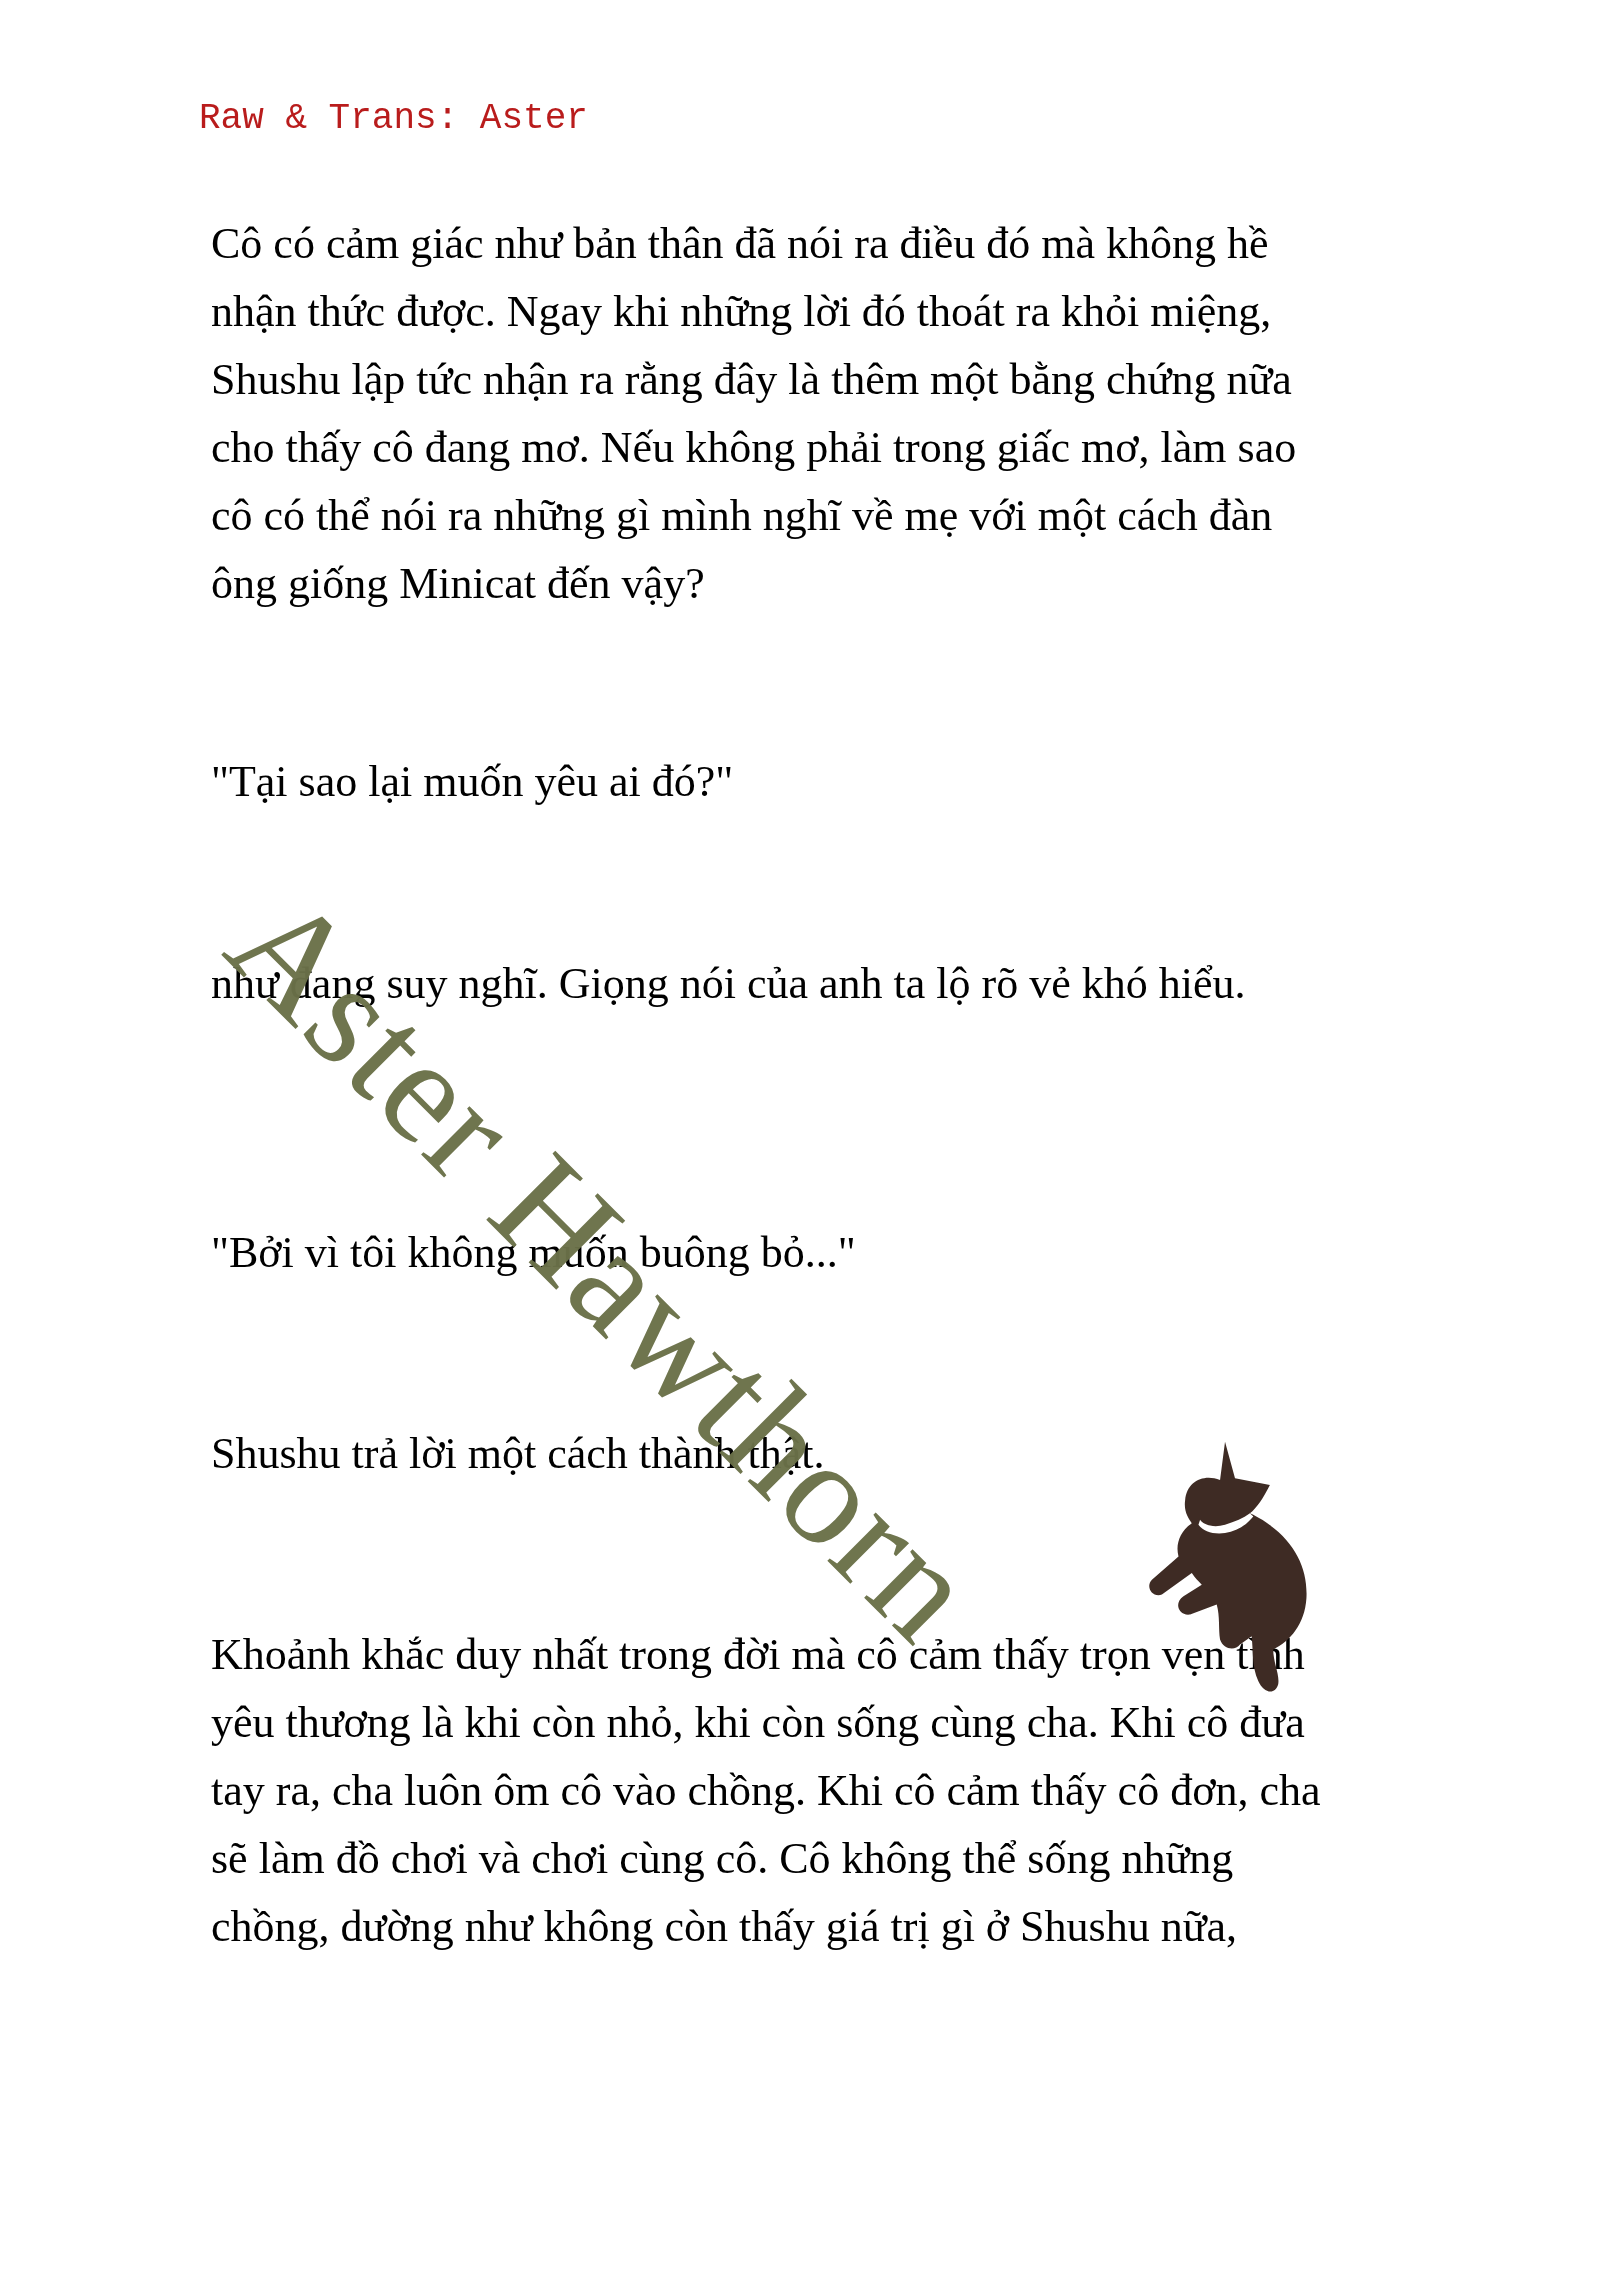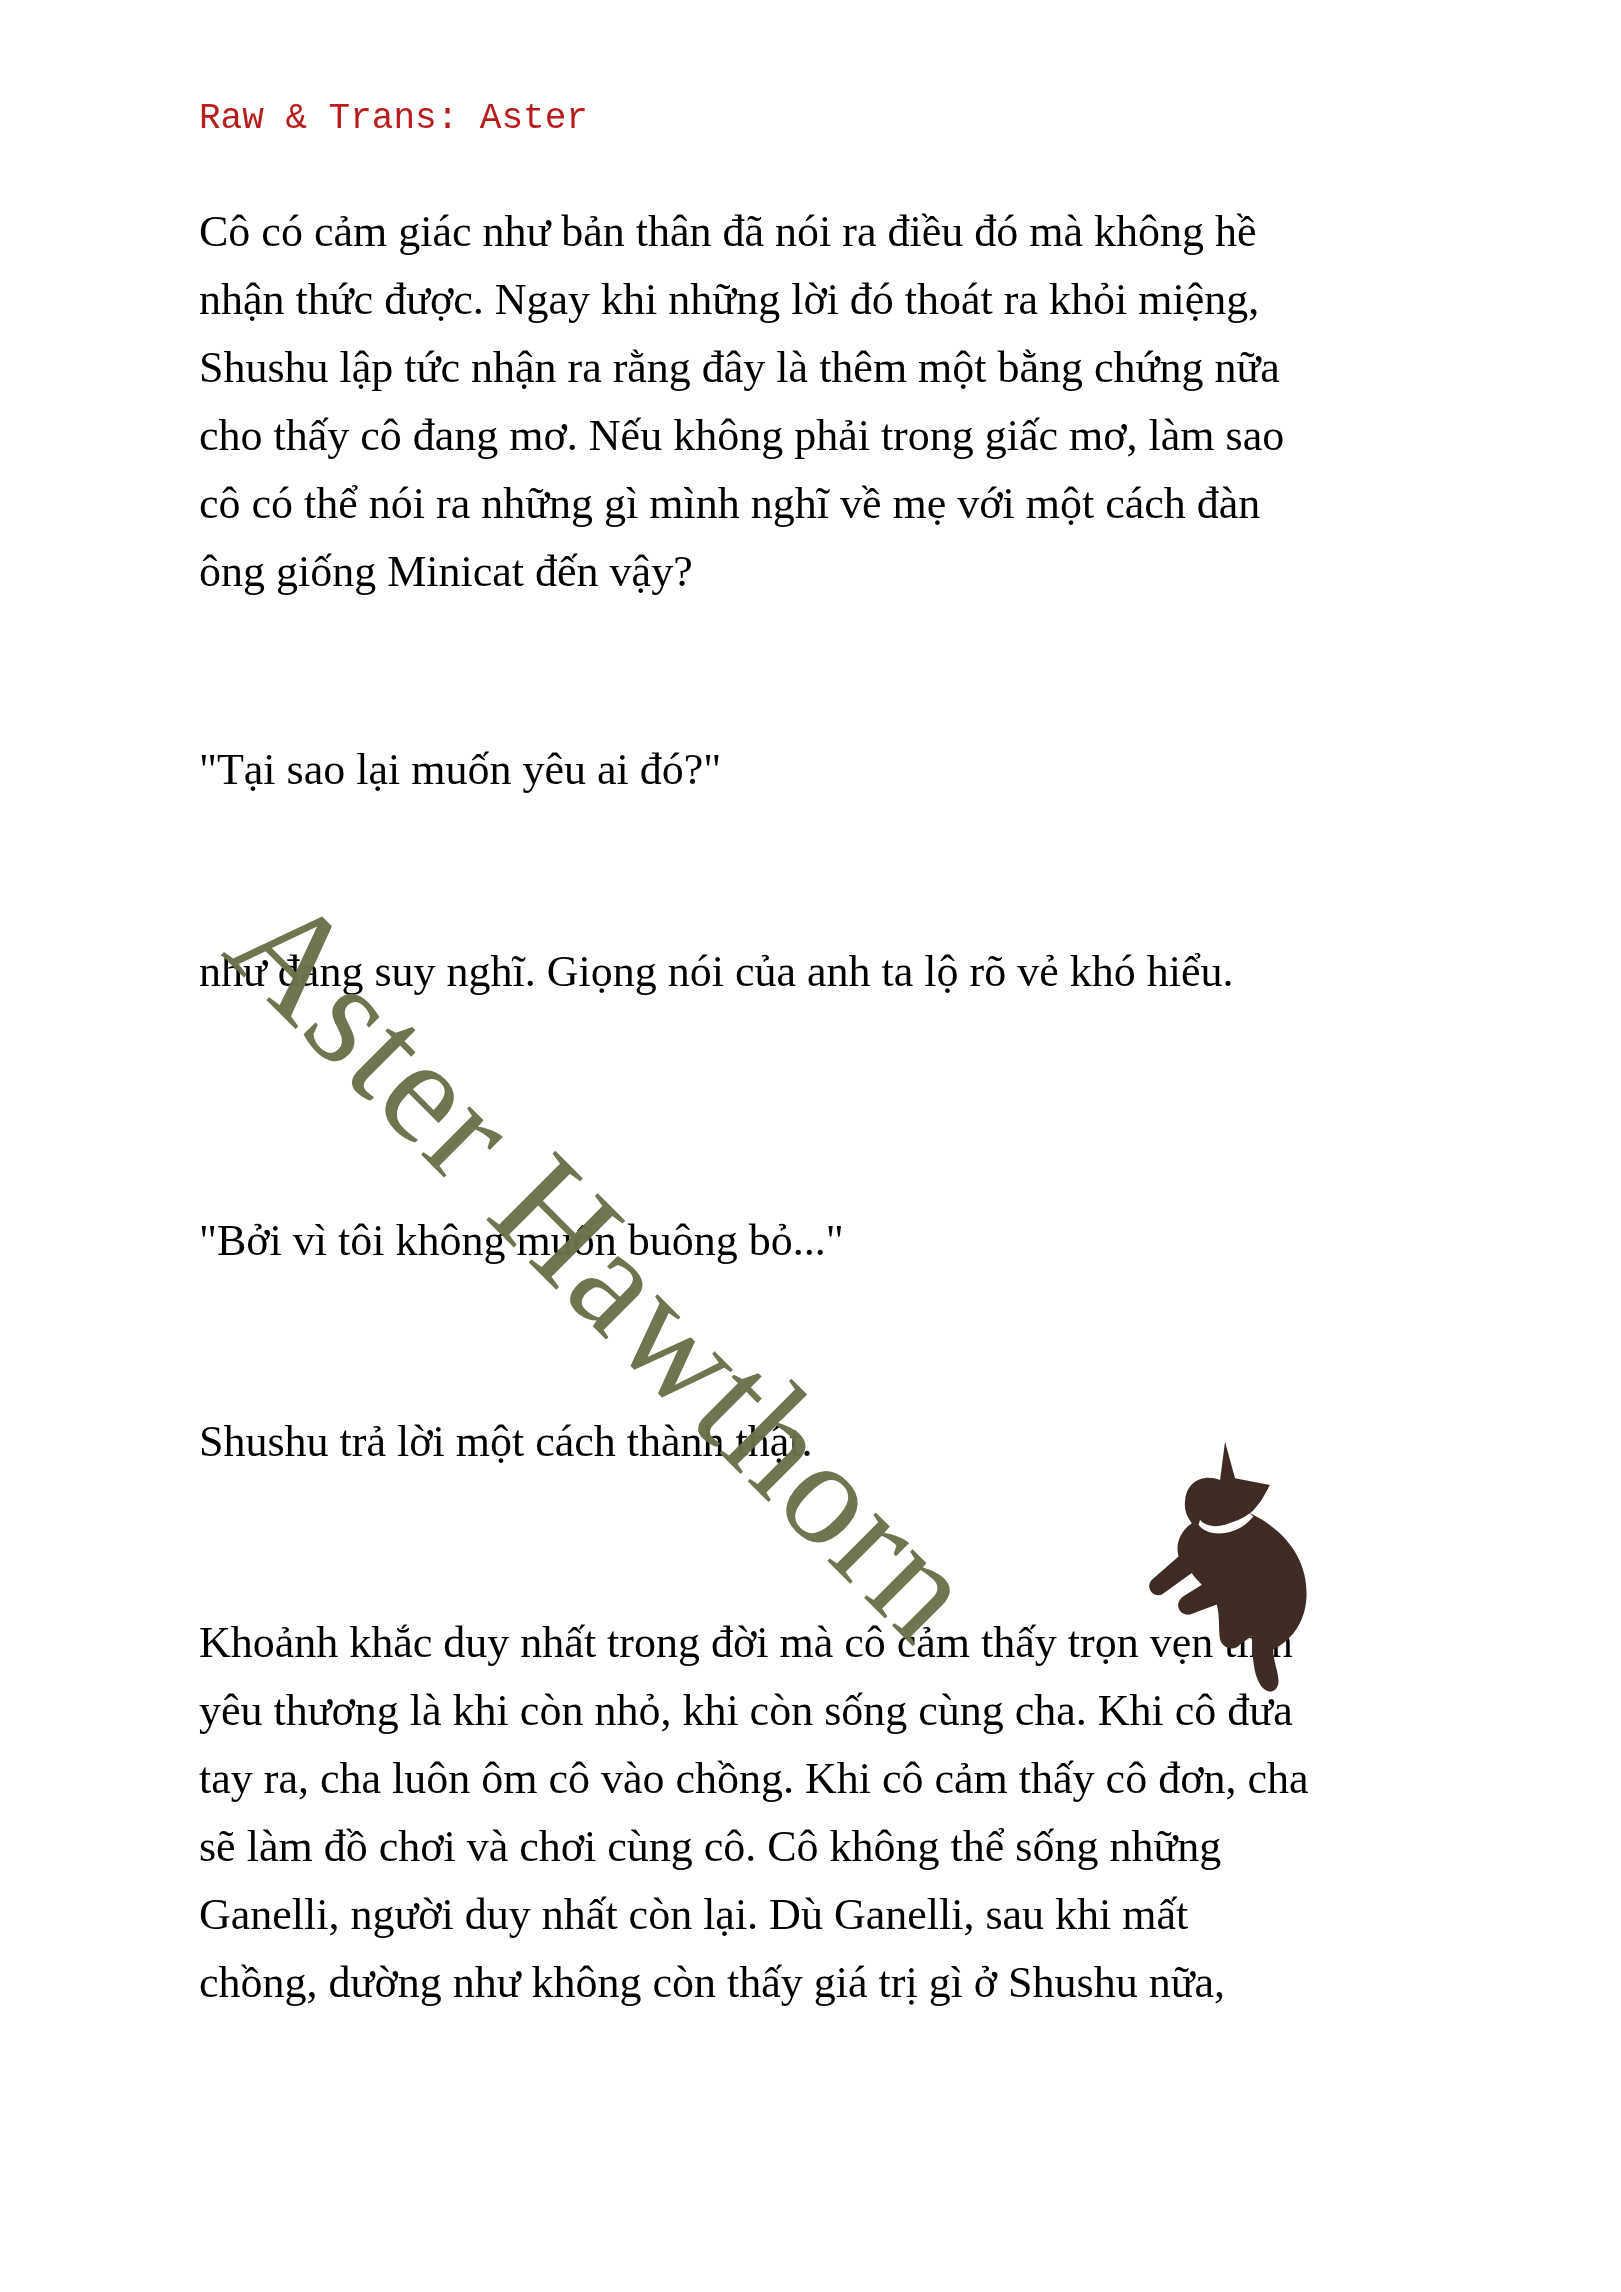--- a/index.html
+++ b/index.html
@@ -4,21 +4,21 @@
 <style>
   html, body { margin:0; padding:0; background:#ffffff; }
   body { width:1621px; height:2293px; position:relative; overflow:hidden; }
   .header {
     position:absolute; left:199px; top:98px;
     font-family:Liberation Mono, monospace; font-size:36px; color:#b91c1c;
   }
   .para {
     position:absolute; left:199px; width:1274px;
     font-family:"Liberation Serif", serif; font-size:44px; line-height:68px; color:#000;
-    margin:0; white-space:normal;
+    margin:12px; white-space:normal;
   }
   .line { display:block; white-space:nowrap; }
   .watermark {
     position:absolute; left:233px; top:941px;
     font-family:"Liberation Serif", serif; font-size:149px; color:#6b7149;
     transform-origin:0 0; transform:rotate(45deg) translate(0,-118px);
     white-space:nowrap; letter-spacing:2px; opacity:0.97;
     pointer-events:none;
   }
   .cat { position:absolute; left:1127px; top:1426px; width:216px; height:294px; }
@@ -51,21 +51,20 @@
 
 <div class="para" style="top:1408px;">
   <span class="line">Shushu trả lời một cách thành thật.</span>
 </div>
 
 <div class="para" style="top:1609px;">
   <span class="line">Khoảnh khắc duy nhất trong đời mà cô cảm thấy trọn vẹn tình</span>
   <span class="line">yêu thương là khi còn nhỏ, khi còn sống cùng cha. Khi cô đưa</span>
   <span class="line">tay ra, cha luôn ôm cô vào chồng. Khi cô cảm thấy cô đơn, cha</span>
   <span class="line">sẽ làm đồ chơi và chơi cùng cô. Cô không thể sống những</span>
-  <span class="line">Ganelli, người duy nhất còn lại. Dù Ganelli, sau khi mất</span>
   <span class="line">chồng, dường như không còn thấy giá trị gì ở Shushu nữa,</span>
 </div>
 
 <div class="watermark">Aster Hawthorn</div>
 
 <svg class="cat" viewBox="0 0 260 340" xmlns="http://www.w3.org/2000/svg">
   <path fill="#3e2b24" d="M118 12 L112 58 C92 50 72 60 70 82 C68 96 74 104 78 110 C64 120 58 135 62 150 L30 178 C22 186 30 200 42 196 L78 170 C82 176 86 180 90 184 L68 198 C56 206 62 222 76 220 L108 208 C112 222 110 238 112 250 C116 262 130 264 136 256 L150 246 C152 262 150 282 158 300 C164 314 178 318 182 304 C184 292 176 278 176 262 C196 252 214 232 216 200 C218 160 198 124 152 100 L148 98 C156 92 164 80 172 64 L130 56 Z"></path>
   <path fill="#ffffff" d="M88 106 C92 112 104 116 118 112 C130 108 140 104 148 98 L152 102 C144 112 132 120 118 122 C104 124 92 120 86 112 Z"></path>
 </svg>
 

